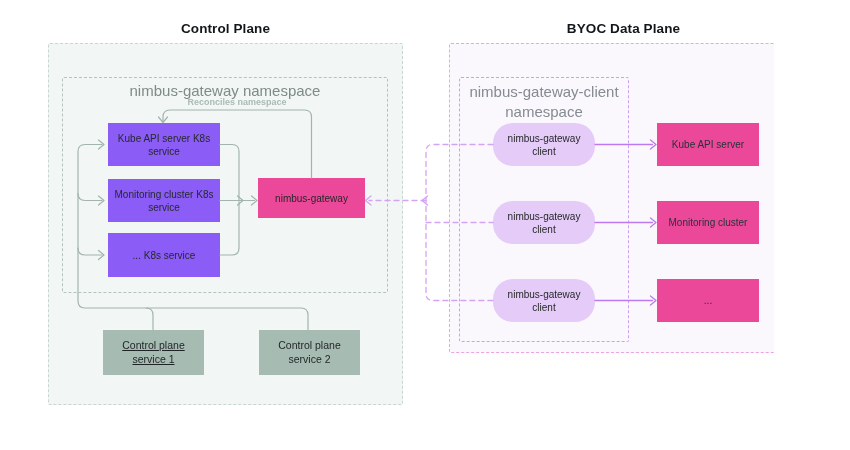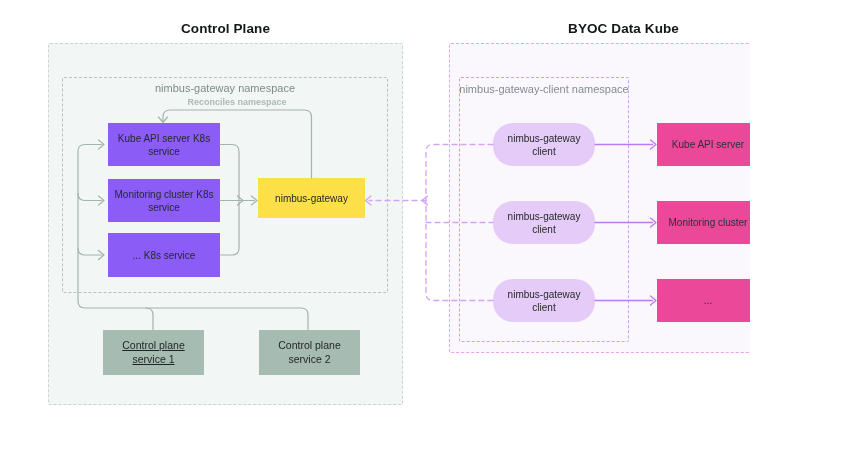--- a/index.html
+++ b/index.html
@@ -1,60 +1,61 @@
 <!DOCTYPE html>
 <html><head>
 <meta charset="utf-8">
 <style>
   html,body{margin:0;padding:0;background:#ffffff;}
   .canvas{
     position:relative;width:750px;height:450px;background:#ffffff;overflow:hidden;
     font-family:"Liberation Sans", sans-serif;
+    padding-left:24px;
   }
   .abs{position:absolute;box-sizing:border-box;}
   .title{
     position:absolute;top:21px;text-align:center;
     font-size:13.5px;font-weight:700;color:#14171a;letter-spacing:.1px;
   }
   .outer{position:absolute;border:1px dashed;border-radius:2px;box-sizing:border-box;}
   .outer-left{left:48px;top:43px;width:355px;height:362px;border-color:#c8d6d0;background:#f2f7f5;}
   .outer-right{left:449px;top:43px;width:349px;height:310px;border-color:#eda4e4;background:#fbf8fd;}
   .inner{position:absolute;border:1px dashed;border-radius:2px;box-sizing:border-box;background:transparent;}
   .inner-left{left:62px;top:77px;width:326px;height:216px;border-color:#b4c3bd;}
   .inner-right{left:459px;top:77px;width:170px;height:265px;border-color:#cba0f0;}
-  .ns-title{position:absolute;text-align:center;font-size:11px;font-weight:500;}
+  .ns-title{position:absolute;text-align:center;font-size:15px;font-weight:500;}
   .ns-left{left:62px;top:82px;width:326px;color:#7e8b86;}
   .ns-right{left:459px;top:82px;width:170px;line-height:1.35;color:#848b91;}
   .reconciles{
     position:absolute;left:167px;top:97px;width:140px;text-align:center;
     font-size:9px;font-weight:600;color:#a9bbb4;
   }
   .node{
     position:absolute;display:flex;align-items:center;justify-content:center;
     text-align:center;font-size:10px;line-height:1.3;color:#26292b;
     padding:2px 6px;box-sizing:border-box;
   }
   .svc{background:#8b5cf6;}
-  .gateway{background:#fde047;}
+  .gateway{background:#ec4899;}
   .client{background:#e5cbf7;border-radius:20px;}
   .target{background:#ec4899;color:#27323a;}
   .cp{background:#a6bbb1;font-size:10.5px;color:#1f2426;}
   svg.lines{position:absolute;left:0;top:0;pointer-events:none;}
   .gline{stroke:#a2b4ad;stroke-width:1.2;fill:none;stroke-linecap:round;stroke-linejoin:round;}
   .pline{stroke:#bb7af0;stroke-width:1.3;fill:none;stroke-linecap:round;stroke-linejoin:round;}
   .dline{stroke:#d3a3f4;stroke-width:1.3;fill:none;stroke-linecap:round;stroke-linejoin:round;stroke-dasharray:5 4;}
   .dhead{stroke:#d3a3f4;stroke-width:1.3;fill:none;stroke-linecap:round;stroke-linejoin:round;}
 </style>
 </head>
 <body>
 
 <div class="canvas">
 
   <div class="title" style="left:48px;width:355px;">Control Plane</div>
-  <div class="title" style="left:449px;width:349px;">BYOC Data Kube</div>
+  <div class="title" style="left:449px;width:349px;">BYOC Data Plane</div>
 
   <div class="outer outer-left"></div>
   <div class="inner inner-left"></div>
   <div class="outer outer-right"></div>
   <div class="inner inner-right"></div>
 
   <div class="ns-title ns-left">nimbus-gateway namespace</div>
   <div class="ns-title ns-right">nimbus-gateway-client namespace</div>
   <div class="reconciles">Reconciles namespace</div>
 

